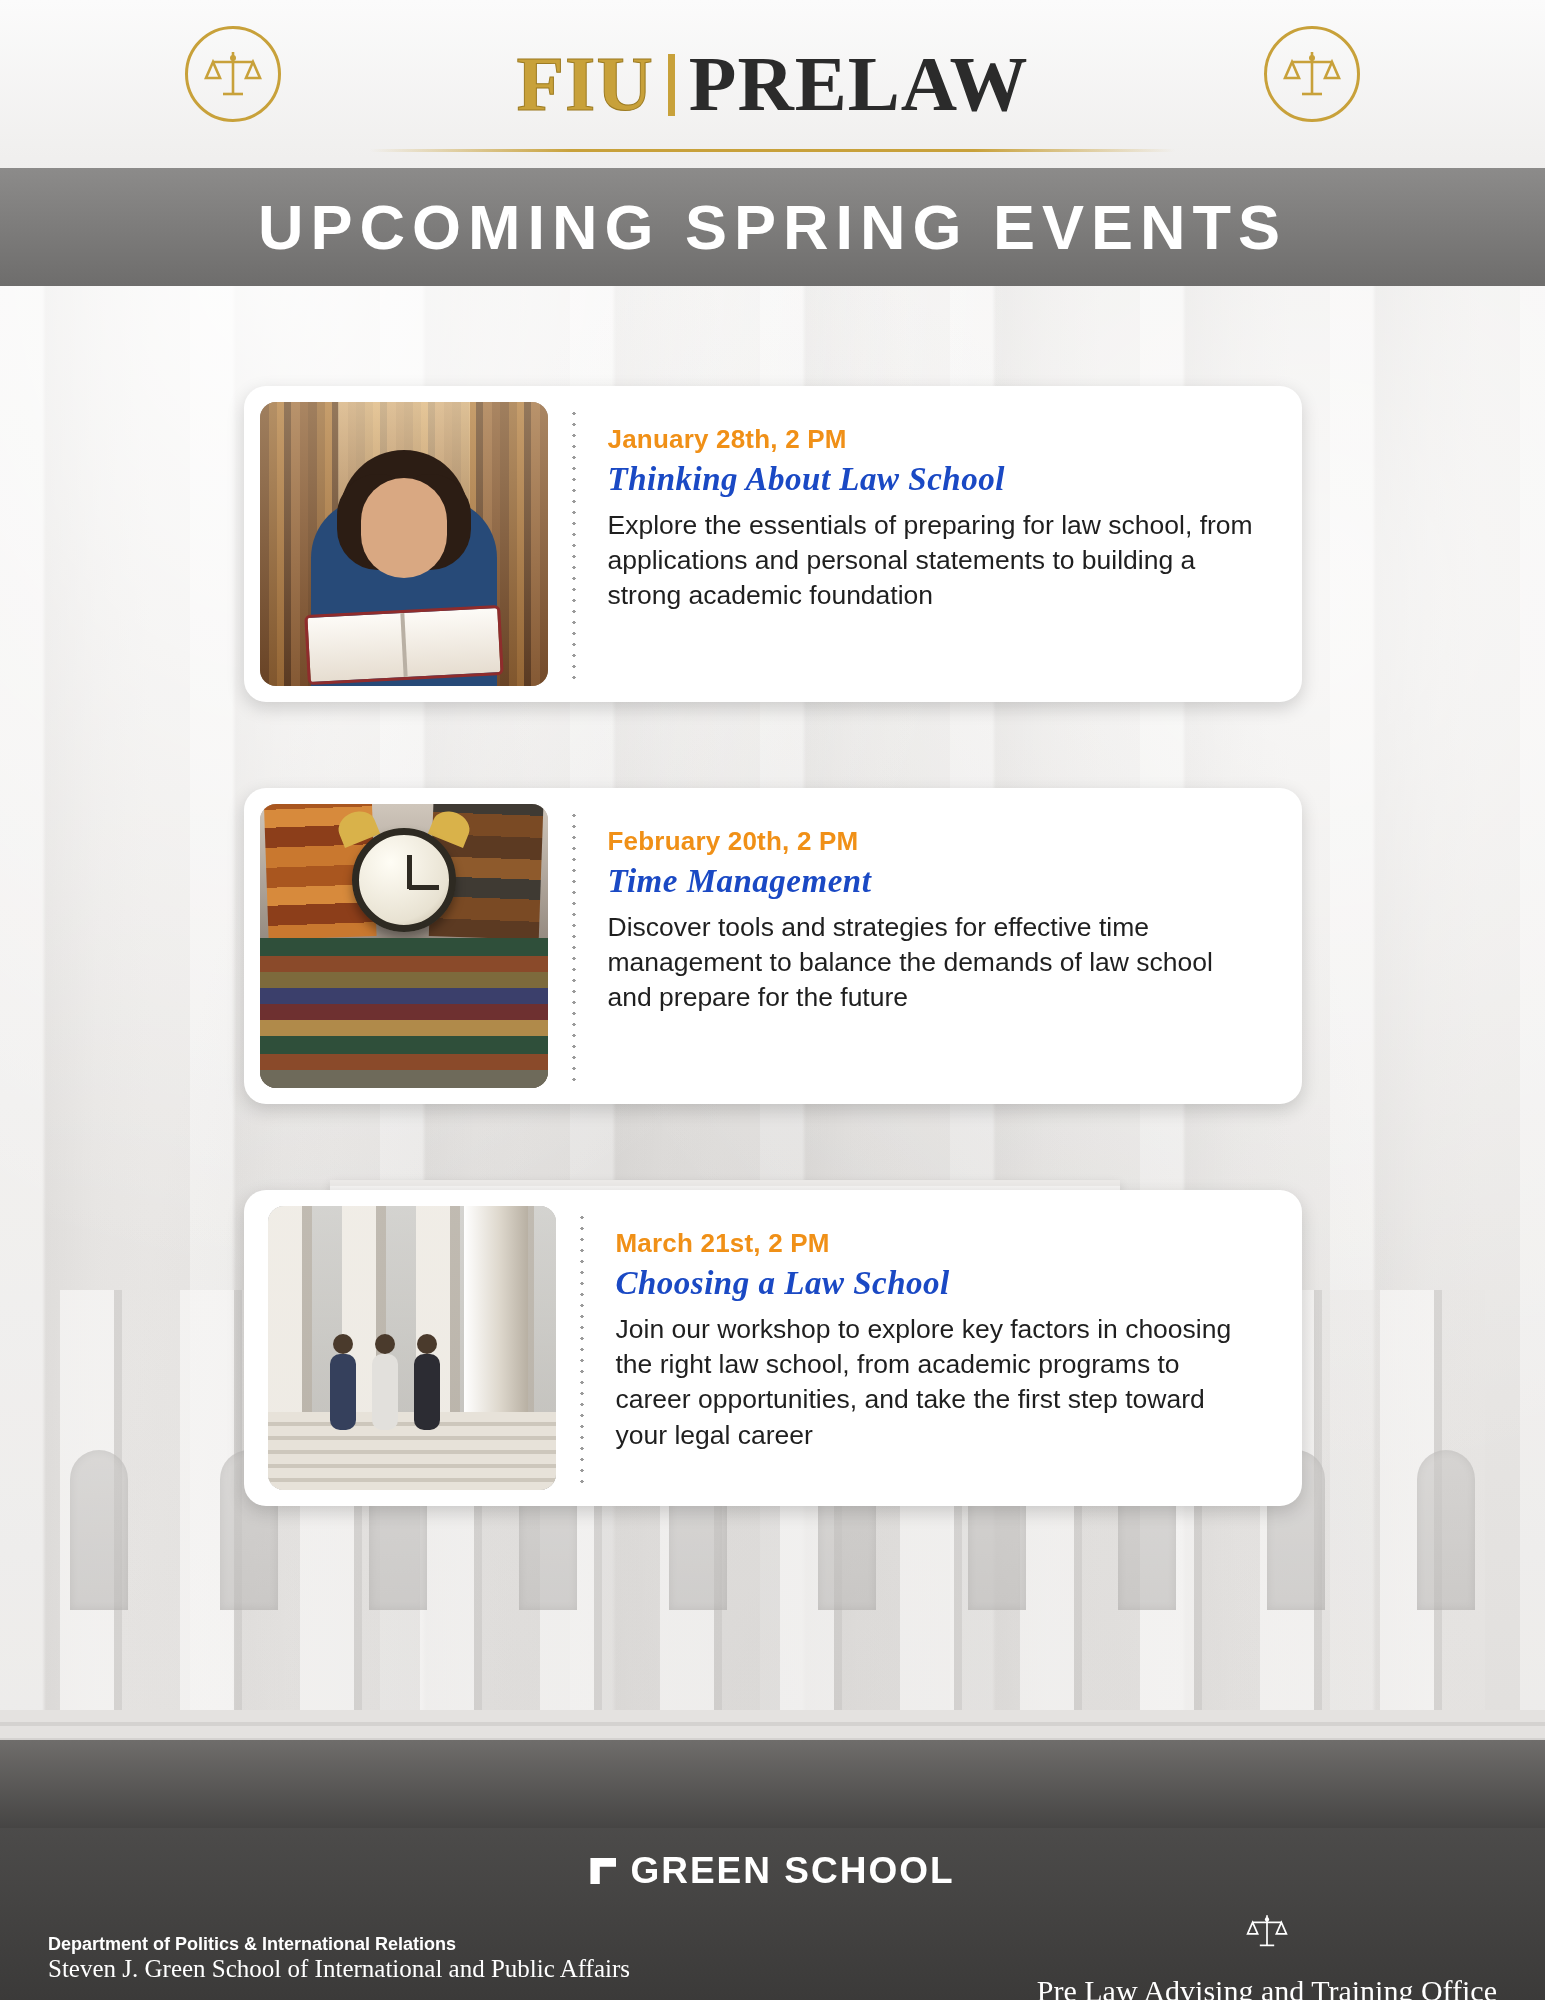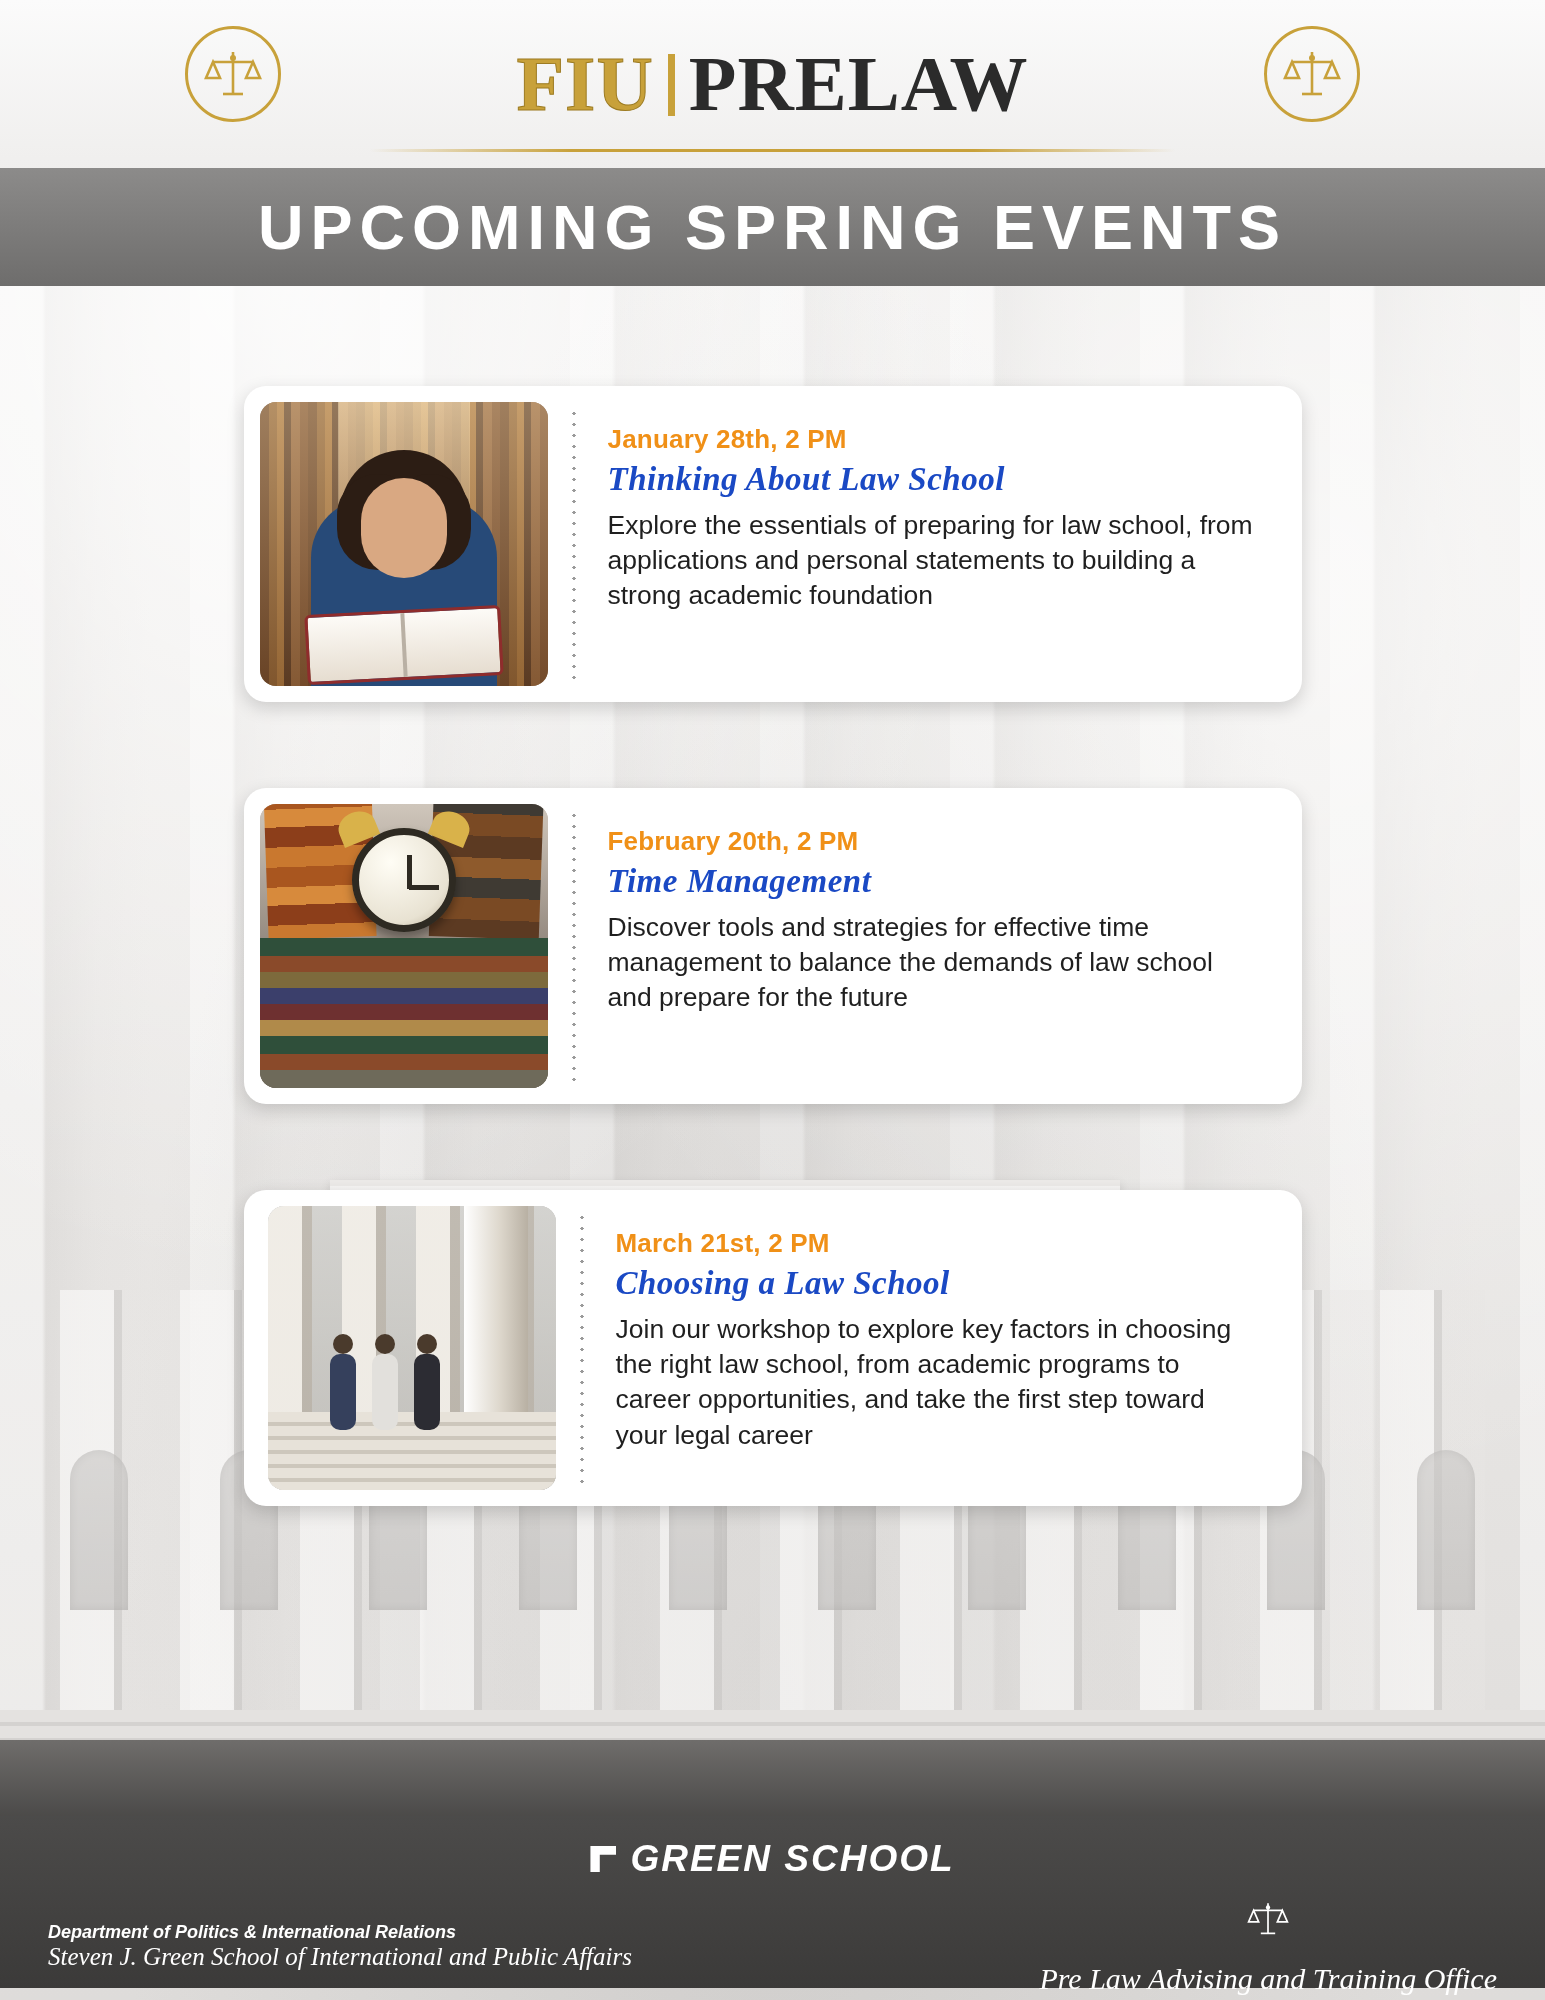--- a/index.html
+++ b/index.html
@@ -353,25 +353,24 @@
   .th3 .f2 { left: 104px; background: #e2e0dc; }
   .th3 .f3 { left: 146px; background: #2c2c33; }
   .th3 .fig::before {
     content: ""; position: absolute; left: 50%; top: -20px; transform: translateX(-50%);
     width: 20px; height: 20px; border-radius: 50%; background: #4a3a2c;
   }
 
   
   .footer {
     position: absolute;
-    left: 0; right: 0; bottom: 12px;
+    left: 0; right: 0; bottom: 0;
     height: 172px;
     background: linear-gradient(180deg,#4c4b4a,#3b3a39);
     color: #ffffff;
-    font-style: italic;
   }
   .footer-top {
     display: flex; align-items: center; justify-content: center;
     gap: 14px; padding-top: 22px;
   }
   .gs-mark {
     width: 26px; height: 26px;
     background: #ffffff;
     clip-path: polygon(0 0, 100% 0, 100% 34%, 36% 34%, 36% 100%, 0 100%);
   }

